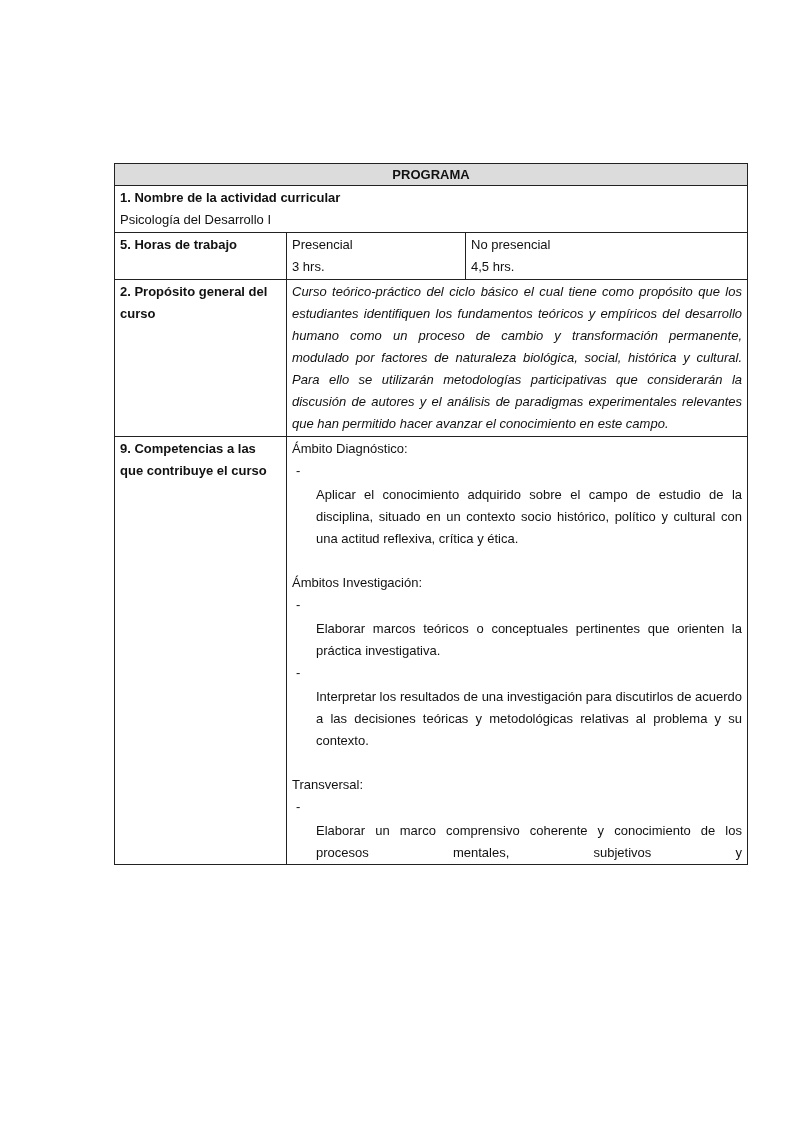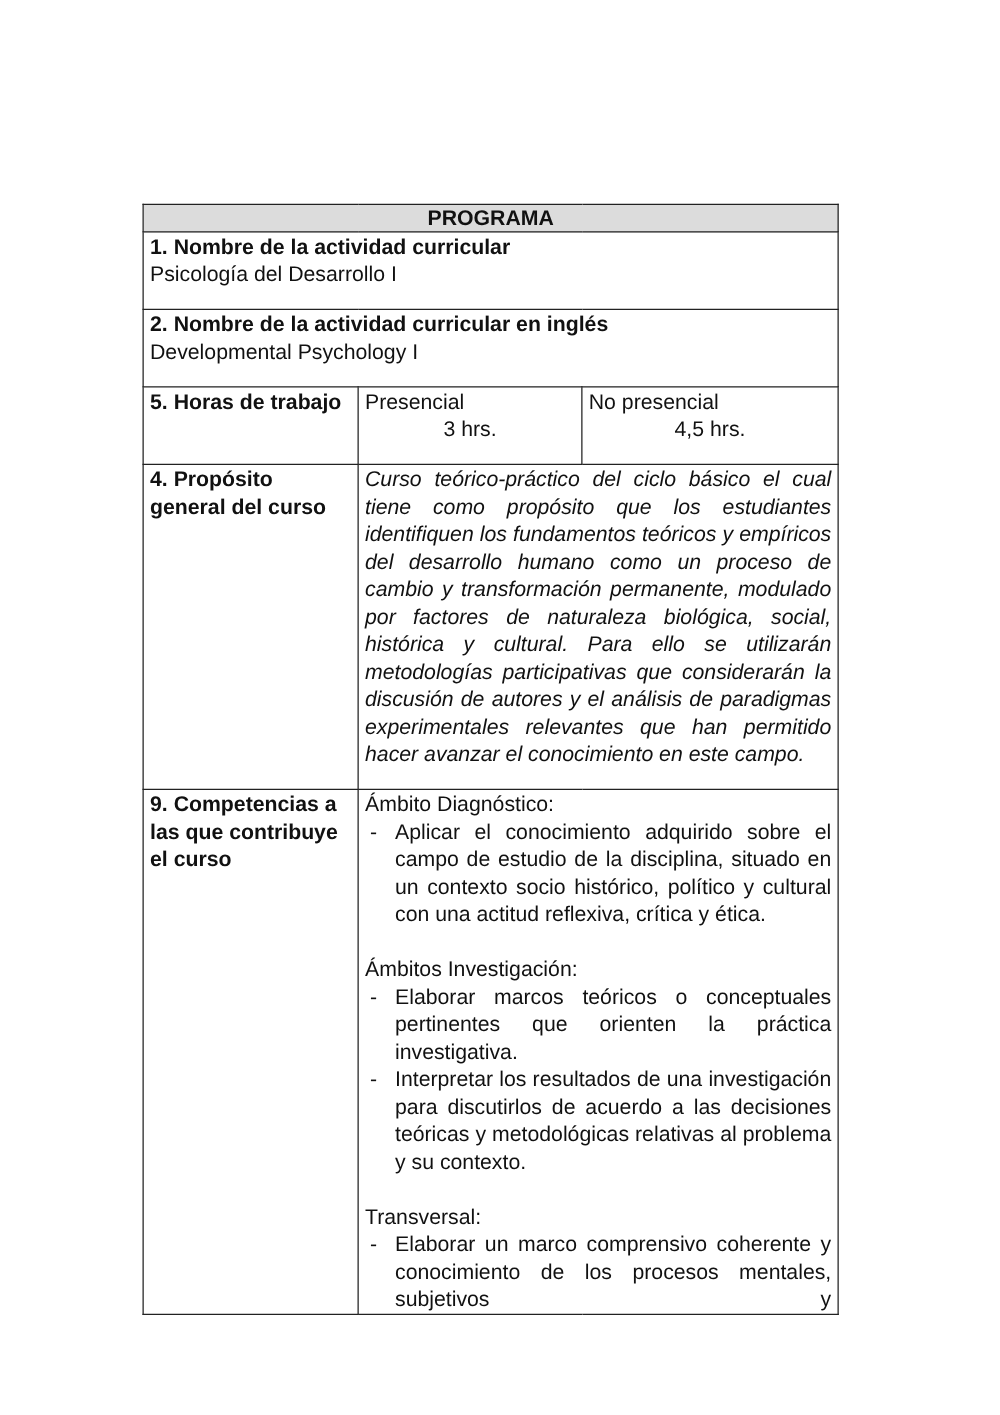--- a/index.html
+++ b/index.html
@@ -1,28 +1,28 @@
 <!DOCTYPE html>
 <html><head>
 <meta charset="utf-8">
 <style>
   html, body { margin: 0; padding: 0; background: #ffffff; }
   body { width: 800px; height: 1132px; position: relative; overflow: hidden;
          font-family: "Liberation Sans", sans-serif; color: #111; }
   .page { position: absolute; left: 114px; top: 163px; width: 573px; }
-  table { border-collapse: collapse; width: 557px; table-layout: fixed; font-size: 17px; }
-  td { border: 1.2px solid #222; padding: 1px 5px 16px 5px; vertical-align: top; line-height: 22px; }
+  table { border-collapse: collapse; width: 634px; table-layout: fixed; font-size: 13px; }
+  td { border: 1.2px solid #222; padding: 1px 5px 1px 5px; vertical-align: top; line-height: 22px; }
   td.head { background: #dcdcdc; text-align: center; font-weight: bold; padding: 0; line-height: 21px; }
   .b { font-weight: bold; }
   .c1 { width: 172px; }
   .just { text-align: justify; font-style: italic; }
-  .center { text-align: center; }
+  .center { text-align: left; }
   .bullet { display: flex; }
   .bullet .dash { width: 24px; flex: 0 0 24px; padding-left: 4px; box-sizing: border-box; }
-  .bullet .txt { flex: 1; text-align: justify; }
+  .bullet .txt { flex: 1; text-align: justify; margin-top: 24px; }
   .gap { height: 22px; }
 </style>
 </head>
 <body>
 
 <div class="page">
 <table>
   <colgroup>
         <col class="c1">
         <col style="width:179px">
@@ -32,43 +32,37 @@
         <tr>
           <td colspan="3" class="head">PROGRAMA</td>
         </tr>
 
   <tr>
     <td colspan="3">
       <div class="b">1. Nombre de la actividad curricular</div>
       <div>Psicología del Desarrollo I</div>
     </td>
   </tr>
-  <tr>
-    <td colspan="3">
-      <div class="b">2. Nombre de la actividad curricular en inglés</div>
-      <div>Developmental Psychology I</div>
-    </td>
-  </tr>
 
   <tr>
     <td class="b">5. Horas de trabajo</td>
     <td>
       <div>Presencial</div>
       <div class="center">3 hrs.</div>
     </td>
     <td>
       <div>No presencial</div>
       <div class="center">4,5 hrs.</div>
     </td>
   </tr>
 
 
 
   <tr>
-    <td class="b">4. Propósito general del curso</td>
+    <td class="b">2. Propósito general del curso</td>
     <td colspan="2" class="just">Curso teórico-práctico del ciclo básico el cual tiene como propósito que los estudiantes identifiquen los fundamentos teóricos y empíricos del desarrollo humano como un proceso de cambio y transformación permanente, modulado por factores de naturaleza biológica, social, histórica y cultural. Para ello se utilizarán metodologías participativas que considerarán la discusión de autores y el análisis de paradigmas experimentales relevantes que han permitido hacer avanzar el conocimiento en este campo.</td>
   </tr>
 
   <tr>
     <td class="b">9. Competencias a las que contribuye el curso</td>
     <td colspan="2" style="padding-bottom:0">
       <div>
         <div>Ámbito Diagnóstico:</div>
         <div class="bullet">
           <span class="dash">-</span>

